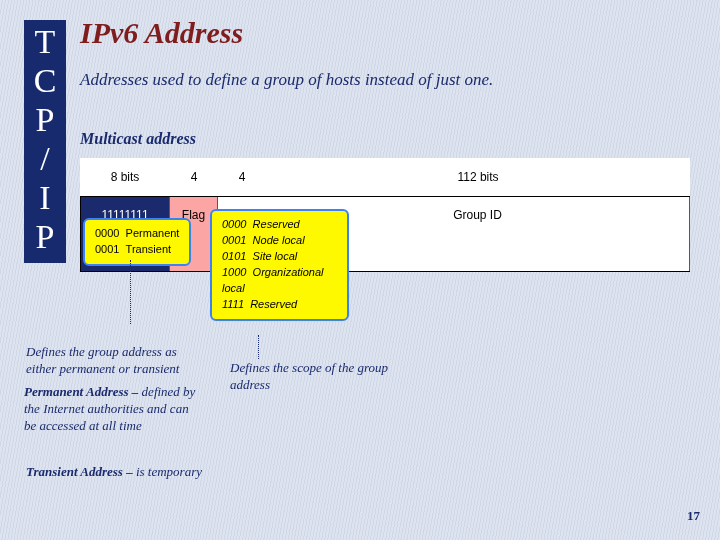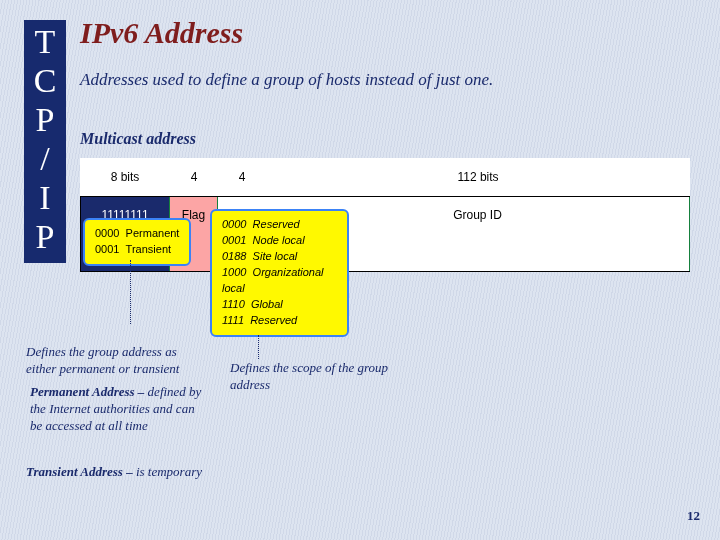--- a/index.html
+++ b/index.html
@@ -113,21 +113,21 @@
   .conn-flag { left: 130px; top: 260px; height: 64px; }
   .conn-scope { left: 258px; top: 335px; height: 24px; }
   .note {
     position: absolute;
     font-size: 13px;
     font-style: italic;
     color: #1a2a6c;
     line-height: 1.3;
   }
   .note-group { left: 26px; top: 344px; width: 175px; }
-  .note-perm { left: 30px; top: 384px; width: 180px; }
+  .note-perm { left: 24px; top: 384px; width: 180px; }
   .note-perm b, .note-trans b, .note-group {  }
   .note-trans { left: 26px; top: 464px; width: 190px; }
   .note-scope { left: 230px; top: 360px; width: 190px; }
   .pagenum {
     position: absolute;
     right: 20px;
     bottom: 16px;
     font-size: 13px;
     font-weight: bold;
     color: #1a2a6c;
@@ -165,35 +165,34 @@
 </div>
 
 <div class="callout callout-flag">
   <div><span>0000</span>&nbsp;&nbsp;<span>Permanent</span></div>
   <div><span>0001</span>&nbsp;&nbsp;<span>Transient</span></div>
 </div>
 
 <div class="callout callout-scope">
   <div><span>0000</span>&nbsp;&nbsp;<span>Reserved</span></div>
   <div><span>0001</span>&nbsp;&nbsp;<span>Node local</span></div>
-  <div><span>0188</span>&nbsp;&nbsp;<span>Site local</span></div>
+  <div><span>0101</span>&nbsp;&nbsp;<span>Site local</span></div>
   <div><span>1000</span>&nbsp;&nbsp;<span>Organizational local</span></div>
-  <div><span>1110</span>&nbsp;&nbsp;<span>Global</span></div>
   <div><span>1111</span>&nbsp;&nbsp;<span>Reserved</span></div>
 </div>
 
 <div class="connector conn-flag"></div>
 <div class="connector conn-scope"></div>
 
 <div class="note note-group">Defines the group address as either permanent or transient</div>
 
 <div class="note note-perm">
   <b>Permanent Address –</b><span> defined by the Internet authorities and can be accessed at all time</span>
 </div>
 
 <div class="note note-trans">
   <b>Transient Address –</b><span> is temporary</span>
   
 </div>
 
 <div class="note note-scope">Defines the scope of the group address</div>
 
-<div class="pagenum">12</div>
+<div class="pagenum">17</div>
 
 </body></html>

